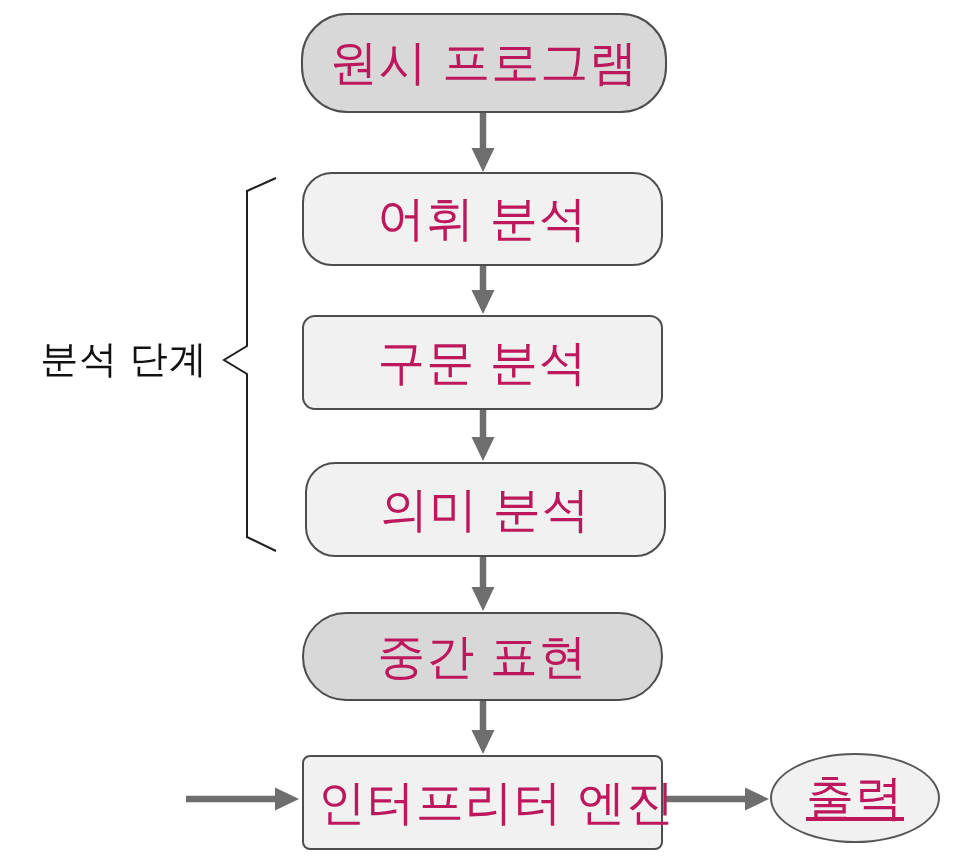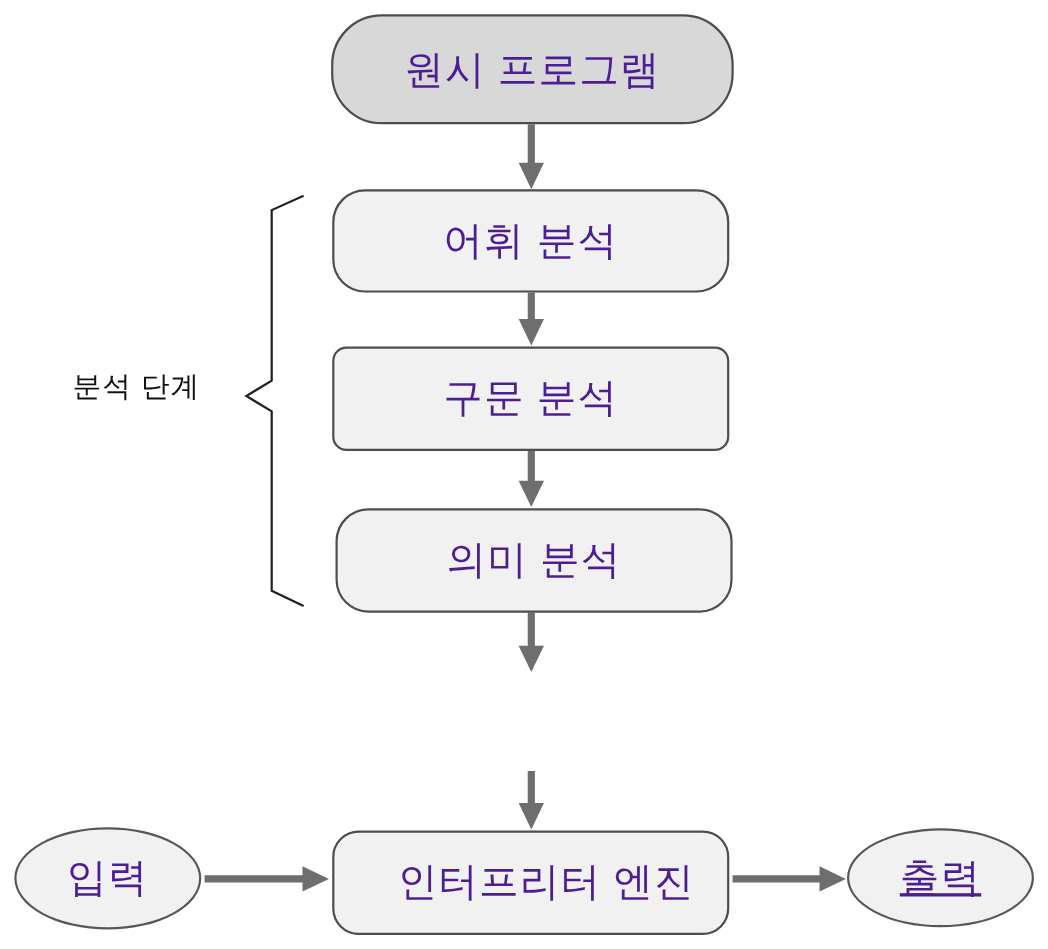--- a/index.html
+++ b/index.html
@@ -12,47 +12,47 @@
     overflow: hidden;
   }
   .layer { position: absolute; left: 0; top: 0; width: 953px; height: 863px; }
   .node {
     position: absolute;
     display: flex;
     align-items: center;
     justify-content: center;
     box-sizing: border-box;
     border: 2.5px solid #4d4d4d;
-    color: #4c1d95;
-    font-size: 36px;
+    color: #be185d;
+    font-size: 48px;
     letter-spacing: 1px;
     white-space: nowrap;
   }
   .node-dark  { background: #d8d8d8; }
   .node-light { background: #f1f1f1; }
   .rounded-lg { border-radius: 46px; }
   .rounded-md { border-radius: 30px; }
   .ellipse    { border-radius: 50%; border-color: #575757; }
 
   .node-source       { left: 301px; top:  13px; width: 366px; height: 100px; }
   .node-lexical      { left: 302px; top: 172px; width: 361px; height:  94px; }
   .node-syntax       { left: 302px; top: 315px; width: 361px; height:  95px; border-radius: 13px; }
   .node-semantic     { left: 305px; top: 462px; width: 361px; height:  95px; }
   .node-intermediate { left: 302px; top: 612px; width: 361px; height:  89px; border-radius: 44px; }
-  .node-engine       { left: 302px; top: 755px; width: 361px; height:  95px; border-radius: 24px; padding-left: 28px; }
+  .node-engine       { left: 302px; top: 755px; width: 361px; height:  95px; border-radius: 8px; padding-left: 28px; }
   .node-input        { left:  13px; top: 752px; width: 170px; height:  93px; }
   .node-output       { left: 770px; top: 753px; width: 170px; height:  90px; text-decoration: underline; }
 
   .group-label {
     position: absolute;
     left: 40px; top: 334px;
     width: 168px;
     text-align: center;
     color: #111111;
-    font-size: 26px;
+    font-size: 38px;
     letter-spacing: 1px;
     white-space: nowrap;
   }
   svg { display: block; }
 </style>
 </head>
 <body>
 
 <div class="stage">
 
@@ -104,26 +104,26 @@
   </div>
 
   <div class="node node-light rounded-md node-syntax">
     <span>구문 분석</span>
   </div>
 
   <div class="node node-light rounded-md node-semantic">
     <span>의미 분석</span>
   </div>
 
+  <div class="node node-dark node-intermediate">
+    <span>중간 표현</span>
+  </div>
 
   <div class="node node-light node-engine">
     <span>인터프리터 엔진</span>
   </div>
 
-  <div class="node node-light ellipse node-input">
-    <span>입력</span>
-  </div>
 
   <div class="node node-light ellipse node-output">
     <span>출력</span>
   </div>
 
 </div>
 
 </body></html>

